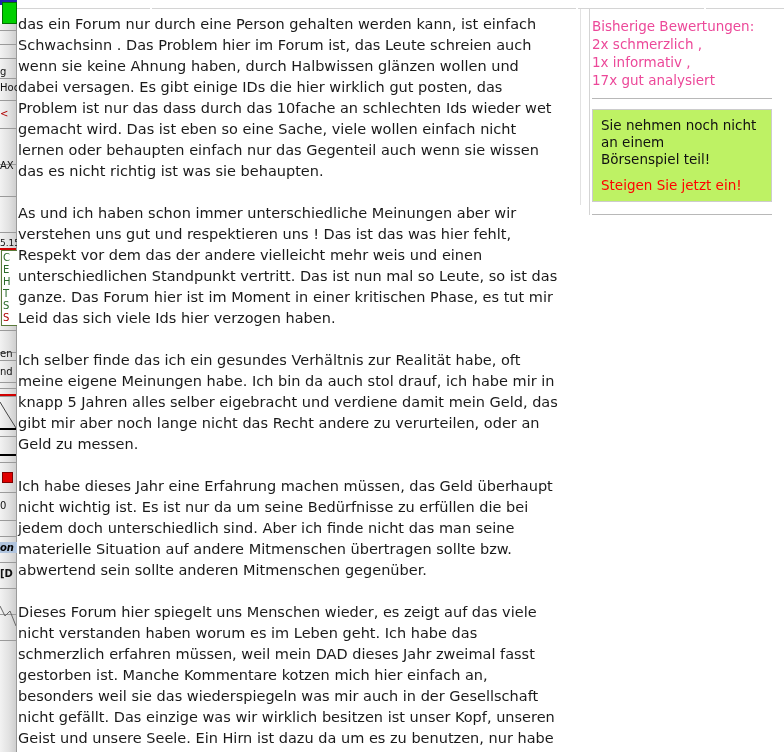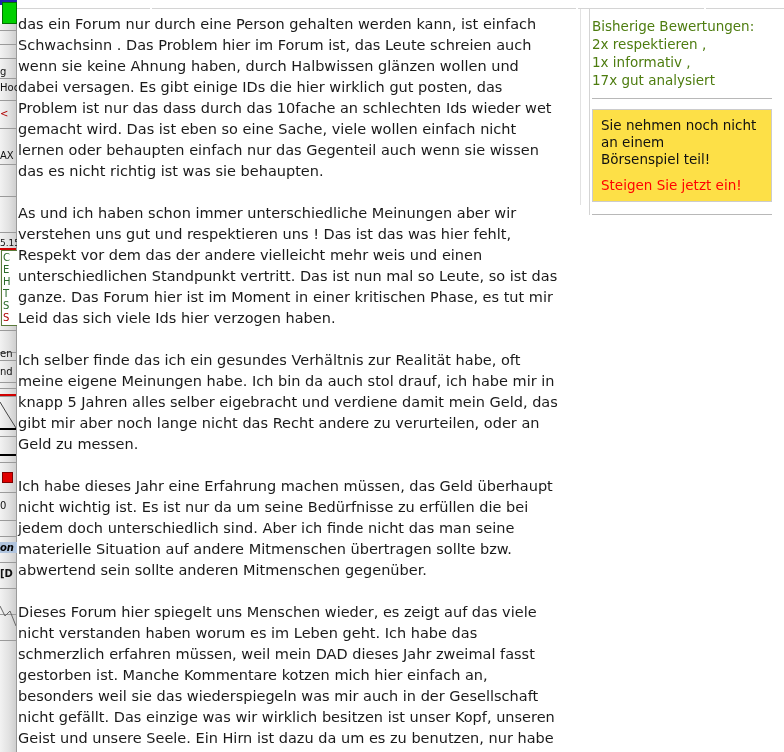--- a/index.html
+++ b/index.html
@@ -146,32 +146,32 @@
     position: absolute;
     left: 580px;
     top: 9px;
     width: 1px;
     height: 196px;
     background: #e2e2e2;
   }
   .ratings {
     font-size: 13.5px;
     line-height: 18px;
-    color: #4d7c0f;
+    color: #ec4899;
     padding: 8px 0 0 2px;
   }
   .hr-thin {
     height: 1px;
     background: #b8b8b8;
     margin: 9px 4px 0 2px;
   }
   .promo-box {
     margin: 10px 4px 0 2px;
     border: 1px solid #cccccc;
-    background: #fde047;
+    background: #bef264;
     padding: 7px 8px 8px 8px;
   }
   .promo-text {
     font-size: 13.5px;
     line-height: 17px;
     color: #111;
   }
   .promo-cta {
     margin-top: 9px;
     font-size: 13.5px;
@@ -243,21 +243,21 @@
     <svg class="ls-diag" style="top:400px;" viewBox="0 0 16 30">
       <polyline points="0,2 6,12 11,20 16,28" fill="none" stroke="#444" stroke-width="1"></polyline>
     </svg>
     <svg class="ls-diag" style="top:602px;" viewBox="0 0 16 30">
       <polyline points="0,4 5,14 10,9 16,24" fill="none" stroke="#666" stroke-width="1"></polyline>
     </svg>
 
     <div class="ls-text" style="top:66px;">g</div>
     <div class="ls-text" style="top:82px;">Hoc</div>
     <div class="ls-text red" style="top:108px;">&lt;</div>
-    <div class="ls-text" style="top:150px;">AX</div>
+    <div class="ls-text" style="top:160px;">AX</div>
     <div class="ls-text" style="top:238px;font-size:9px;">5.15</div>
     <div class="ls-text" style="top:252px;left:3px;color:#2a6a2a;">C</div>
     <div class="ls-text" style="top:264px;left:3px;color:#2a6a2a;">E</div>
     <div class="ls-text" style="top:276px;left:3px;color:#2a6a2a;">H</div>
     <div class="ls-text" style="top:288px;left:3px;color:#2a6a2a;">T</div>
     <div class="ls-text" style="top:300px;left:3px;color:#2a6a2a;">S</div>
     <div class="ls-text red" style="top:312px;left:3px;">S</div>
     <div class="ls-text" style="top:348px;">en</div>
     <div class="ls-text" style="top:366px;">nd</div>
     <div class="ls-text" style="top:500px;">0</div>
@@ -272,21 +272,21 @@
     <p>Ich habe dieses Jahr eine Erfahrung machen müssen, das Geld überhaupt nicht wichtig ist. Es ist nur da um seine Bedürfnisse zu erfüllen die bei jedem doch unterschiedlich sind. Aber ich finde nicht das man seine materielle Situation auf andere Mitmenschen übertragen sollte bzw. abwertend sein sollte anderen Mitmenschen gegenüber.</p>
     <p>Dieses Forum hier spiegelt uns Menschen wieder, es zeigt auf das viele nicht verstanden haben worum es im Leben geht. Ich habe das schmerzlich erfahren müssen, weil mein DAD dieses Jahr zweimal fasst gestorben ist. Manche Kommentare kotzen mich hier einfach an, besonders weil sie das wiederspiegeln was mir auch in der Gesellschaft nicht gefällt. Das einzige was wir wirklich besitzen ist unser Kopf, unseren Geist und unsere Seele. Ein Hirn ist dazu da um es zu benutzen, nur habe ich das Gefühl das hier einige einfach keine Gesellschaftliche Befriedigung erfahren haben und nun hier Anerkennung suchen!</p>
 
   </div>
 
   <div class="sidebar-divider-v"></div>
   <div class="sidebar">
 
     <div class="ratings">
       <div>Bisherige Bewertungen:</div>
-      <div>2x respektieren ,</div>
+      <div>2x schmerzlich ,</div>
       <div>1x informativ ,</div>
       <div>17x gut analysiert</div>
     </div>
 
     <div class="hr-thin"></div>
 
     <div class="promo-box">
       <div class="promo-text">Sie nehmen noch nicht an einem</div>
       <div class="promo-text">Börsenspiel teil!</div>
       <div class="promo-cta">Steigen Sie jetzt ein!</div>

